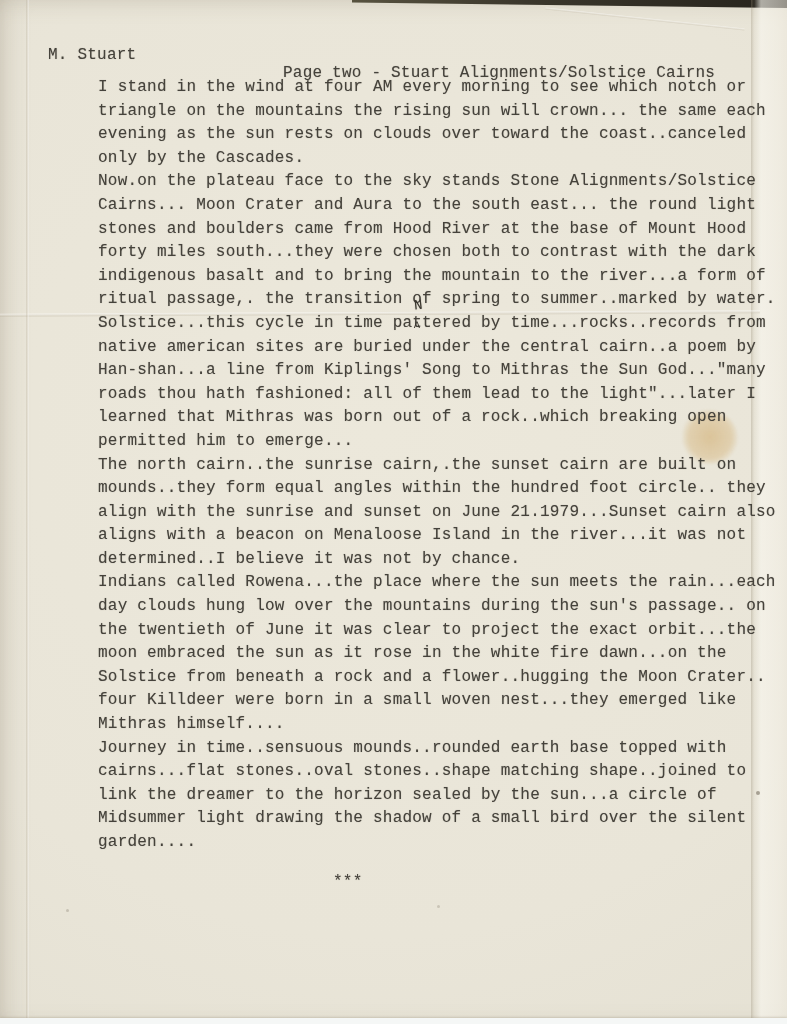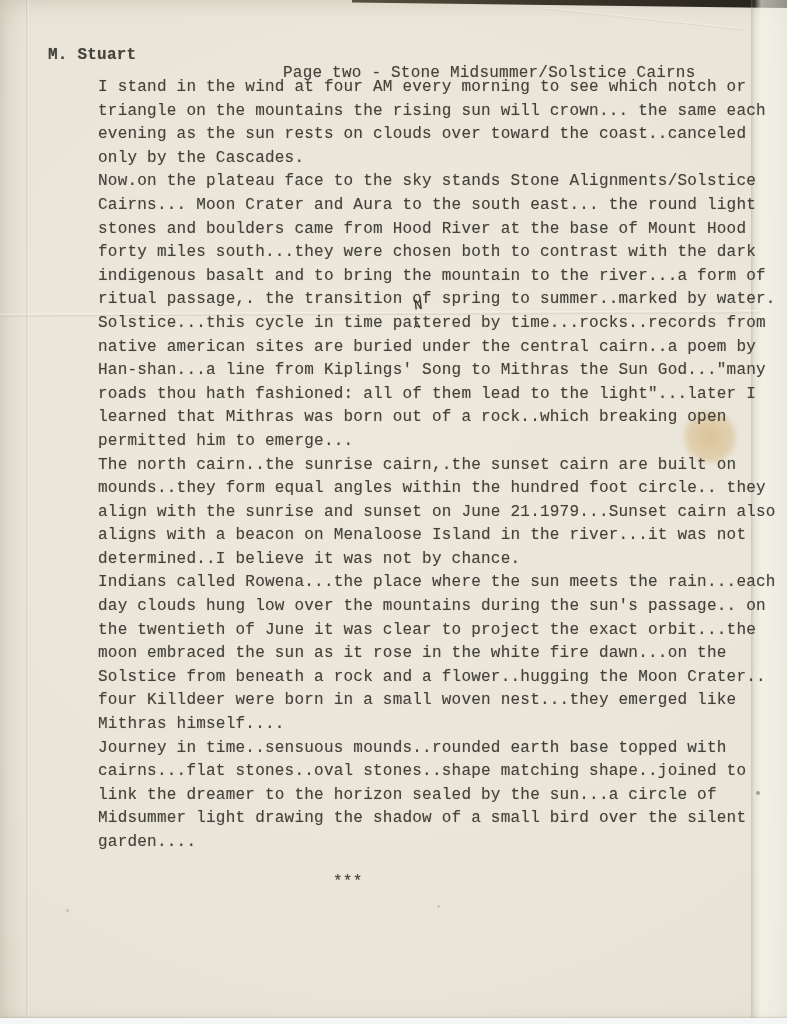--- a/index.html
+++ b/index.html
@@ -62,21 +62,21 @@
   .speck.s3 { left: 437px; top: 905px; width: 3px; height: 3px; opacity: .45; }
 
   .ink {
     color: #45423b;
     text-shadow: 0 0 1px rgba(69, 66, 59, 0.38);
     font-size: 16px;
     letter-spacing: 0.22px;
     white-space: pre;
   }
   .page-header { position: absolute; top: 28px; left: 0; width: 787px; height: 22px; }
-  .page-header .author { position: absolute; left: 48px; font-weight: bold; }
+  .page-header .author { position: absolute; left: 48px; }
   .page-header .title  { position: absolute; left: 283px; }
 
   .body-text { position: absolute; left: 78px; top: 76px; width: 690px; }
   .body-text .line { height: 23.6px; line-height: 23.6px; margin-left: 20px; }
 
   .correction { position: absolute; left: 408px; top: 297px; width: 30px; height: 44px; }
   .correction .ins-letter {
     position: absolute; left: 6px; top: 0;
     font-size: 14px; color: #3a372f; transform: rotate(-6deg);
     text-shadow: 0 0 1px rgba(58,55,47,0.5);
@@ -97,21 +97,21 @@
   <div class="crease-h"></div>
   <div class="crease-v"></div>
   <div class="crease-tr"></div>
   <div class="stain"></div>
   <div class="speck s1"></div>
   <div class="speck s2"></div>
   <div class="speck s3"></div>
 
   <header class="page-header ink">
     <span class="author">M. Stuart</span>
-    <span class="title">Page two - Stone Midsummer/Solstice Cairns</span>
+    <span class="title">Page two - Stuart Alignments/Solstice Cairns</span>
   </header>
 
   <main class="body-text ink"><div class="line">I stand in the wind at four AM every morning to see which notch or</div><div class="line">triangle on the mountains the rising sun will crown... the same each</div><div class="line">evening as the sun rests on clouds over toward the coast..canceled</div><div class="line">only by the Cascades.</div><div class="line">Now.on the plateau face to the sky stands Stone Alignments/Solstice</div><div class="line">Cairns... Moon Crater and Aura to the south east... the round light</div><div class="line">stones and boulders came from Hood River at the base of Mount Hood</div><div class="line">forty miles south...they were chosen both to contrast with the dark</div><div class="line">indigenous basalt and to bring the mountain to the river...a form of</div><div class="line">ritual passage,. the transition of spring to summer..marked by water.</div><div class="line">Solstice...this cycle in time pattered by time...rocks..records from</div><div class="line">native american sites are buried under the central cairn..a poem by</div><div class="line">Han-shan...a line from Kiplings' Song to Mithras the Sun God..."many</div><div class="line">roads thou hath fashioned: all of them lead to the light"...later I</div><div class="line">learned that Mithras was born out of a rock..which breaking open</div><div class="line">permitted him to emerge...</div><div class="line">The north cairn..the sunrise cairn,.the sunset cairn are built on</div><div class="line">mounds..they form equal angles within the hundred foot circle.. they</div><div class="line">align with the sunrise and sunset on June 21.1979...Sunset cairn also</div><div class="line">aligns with a beacon on Menaloose Island in the river...it was not</div><div class="line">determined..I believe it was not by chance.</div><div class="line">Indians called Rowena...the place where the sun meets the rain...each</div><div class="line">day clouds hung low over the mountains during the sun's passage.. on</div><div class="line">the twentieth of June it was clear to project the exact orbit...the</div><div class="line">moon embraced the sun as it rose in the white fire dawn...on the</div><div class="line">Solstice from beneath a rock and a flower..hugging the Moon Crater..</div><div class="line">four Killdeer were born in a small woven nest...they emerged like</div><div class="line">Mithras himself....</div><div class="line">Journey in time..sensuous mounds..rounded earth base topped with</div><div class="line">cairns...flat stones..oval stones..shape matching shape..joined to</div><div class="line">link the dreamer to the horizon sealed by the sun...a circle of</div><div class="line">Midsummer light drawing the shadow of a small bird over the silent</div><div class="line">garden....</div></main>
 
   <div class="correction">
     <span class="ins-letter">N</span>
     <span class="ins-caret">^</span>
   </div>
 
   <div class="footer-mark ink">***</div>

